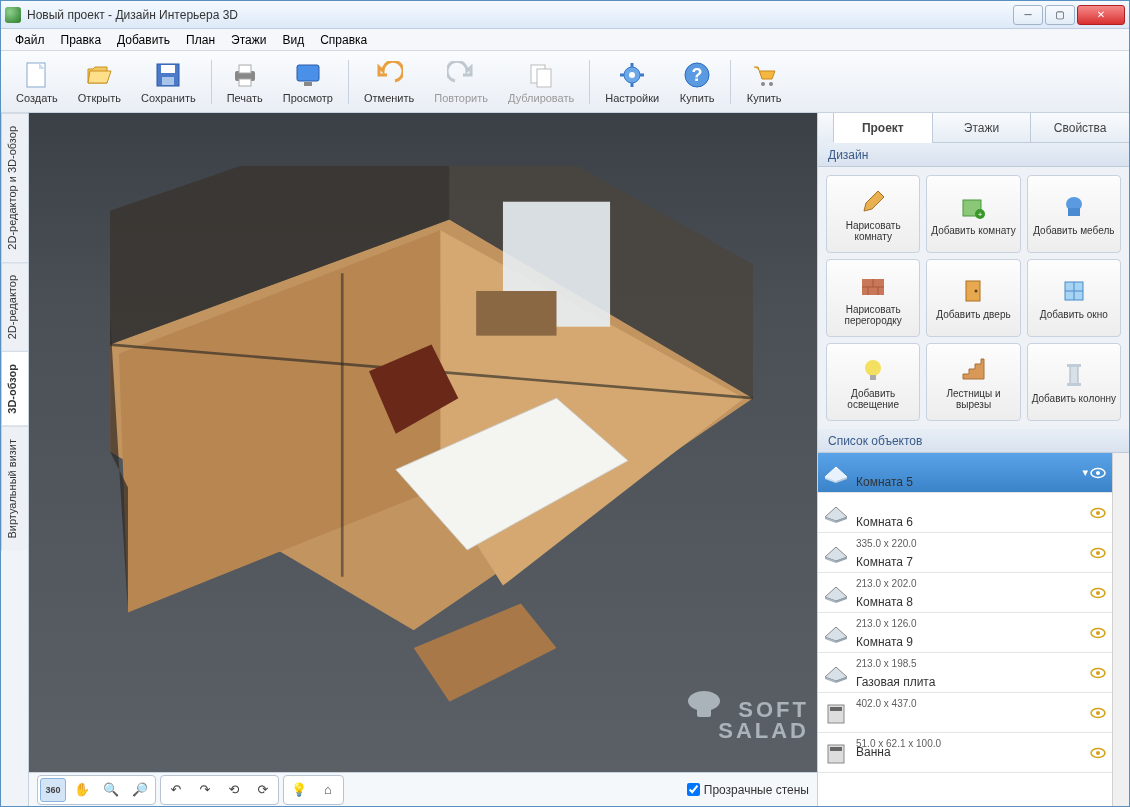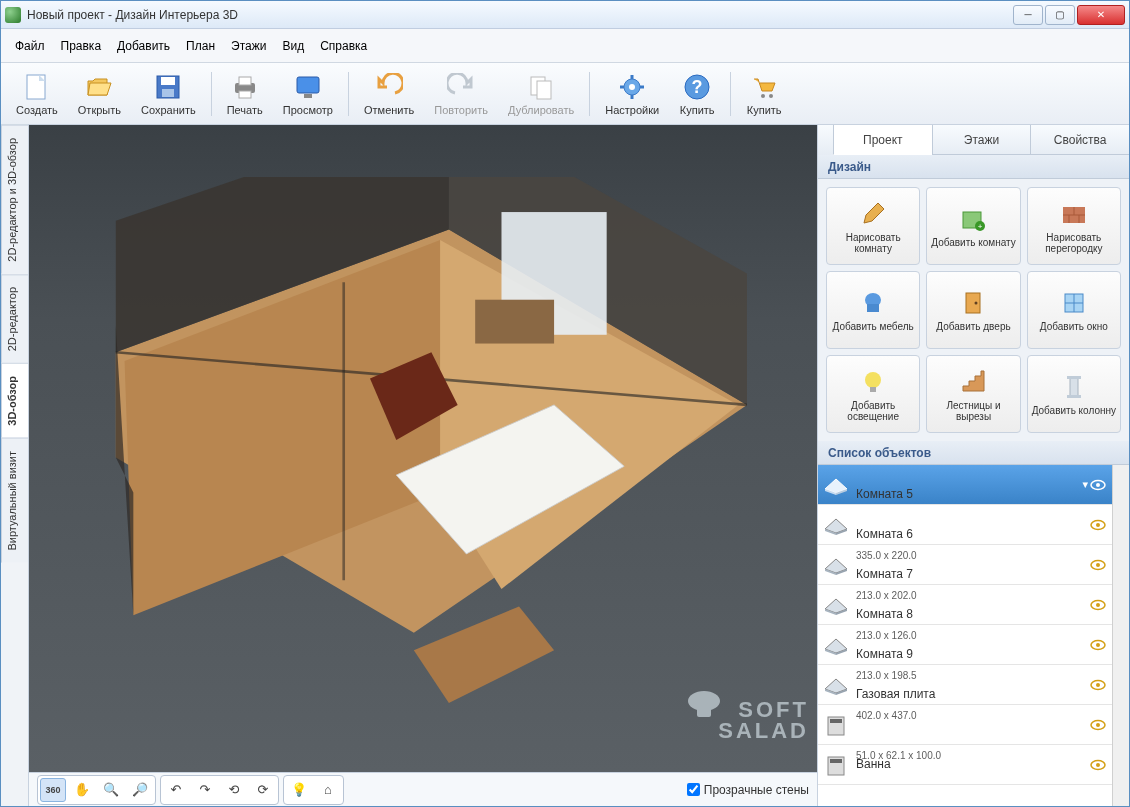--- a/index.html
+++ b/index.html
@@ -7,21 +7,21 @@
 
 .window { width: 1130px; height: 807px; border: 1px solid #5a8fc1; display: flex; flex-direction: column; background: #f0f0f0; }
 
 .titlebar { height: 28px; background: linear-gradient(#f5faff, #dde9f7); display: flex; align-items: center; padding: 12px 4px; border-bottom: 1px solid #c0cde0; }
 .titlebar .appicon { width: 16px; height: 16px; background: radial-gradient(circle at 30% 30%, #8fd18f, #2a7a2a); border-radius: 3px; margin-right: 6px; }
 .titlebar .title { font-size: 12px; color: #333; flex: 1; }
 .win-controls { display: flex; gap: 0; }
 .win-btn { width: 30px; height: 20px; border: 1px solid #a0b4cc; background: linear-gradient(#f8fbff, #e2ecf7); border-radius: 3px; margin-left: 2px; display:flex;align-items:center;justify-content:center; font-size:10px; color:#333;}
 .win-btn.close { width: 48px; background: linear-gradient(#f58a8a, #d93030); color: #fff; border-color:#b02020;}
 
-.menubar { height: 34px; background: #f5f7fa; display: flex; align-items: center; padding: 0 6px; border-bottom: 1px solid #d0d8e2; font-size: 12px; }
+.menubar { height: 22px; background: #f5f7fa; display: flex; align-items: center; padding: 0 6px; border-bottom: 1px solid #d0d8e2; font-size: 12px; }
 .menubar span { padding: 2px 8px; cursor: default; }
 
 .toolbar { height: 62px; background: linear-gradient(#fafcfe, #e9eef5); border-bottom: 1px solid #c8d2df; display: flex; align-items: center; padding: 0 6px; gap: 2px; }
 .tbtn { display: flex; flex-direction: column; align-items: center; justify-content: center; padding: 2px 8px; font-size: 11px; color: #333; border: 1px solid transparent; border-radius: 3px; min-width: 54px; }
 .tbtn.disabled { color: #999; }
 .tbtn .ticon { width: 32px; height: 32px; margin-bottom: 1px; display:flex;align-items:center;justify-content:center; }
 .tsep { width: 1px; height: 44px; background: #c8d2df; margin: 0 4px; }
 
 .main { flex: 1; display: flex; min-height: 0; }
 
@@ -37,23 +37,23 @@
 .canvas-toolbar { height: 34px; background: #f5f8fb; border-top: 1px solid #c8d2df; display: flex; align-items: center; padding: 0 8px; gap: 4px; }
 .ctool-group { display: flex; gap: 3px; background: #fff; border: 1px solid #b8c4d4; border-radius: 4px; padding: 2px; }
 .ctool { width: 26px; height: 24px; border: 1px solid transparent; border-radius: 3px; display:flex;align-items:center;justify-content:center; font-size:13px; color:#444;}
 .ctool.active { background: #d4e4f7; border-color: #8ab4e0; }
 .chk-row { margin-left: auto; display: flex; align-items: center; font-size: 12px; color: #333; gap: 4px; }
 
 .right-panel { width: 312px; background: #eef2f7; border-left: 1px solid #c8d2df; display: flex; flex-direction: column; }
 .rtabs { height: 30px; display: flex; background: linear-gradient(#f8fbfe,#e6ecf4); }
 .rtab { flex: 1; display:flex;align-items:center;justify-content:center; font-size: 12px; border: 1px solid #c0cbd9; border-top: none; border-right: none; color: #444; }
 .rtab:last-child { border-right: none; }
-.rtab.active { background: #fff; border-bottom-color: #fff; font-weight: normal; margin-left: 15px; }
-
-.section-hdr { height: 24px; background: linear-gradient(#e8eef6,#d8e2ee); border-bottom: 1px solid #c0cbd9; display:flex;align-items:center; padding: 0 10px; font-size: 12px; font-weight: bold; color: #3a5a8a; }
+.rtab.active { background: #fff; border-bottom-color: #fff; font-weight: bold; margin-left: 15px; }
+
+.section-hdr { height: 24px; background: linear-gradient(#e8eef6,#d8e2ee); border-bottom: 1px solid #c0cbd9; display:flex;align-items:center; padding: 0 10px; font-size: 12px; font-weight: normal; color: #3a5a8a; }
 
 .design-grid { padding: 8px; display: grid; grid-template-columns: repeat(3, 1fr); gap: 6px; }
 .dtile { background: linear-gradient(#fdfdfd,#ededed); border: 1px solid #c8d2df; border-radius: 4px; height: 78px; display:flex; flex-direction:column; align-items:center; justify-content:center; font-size: 10px; color: #333; text-align:center; padding: 2px; }
 .dtile .di { width: 30px; height: 30px; margin-bottom: 3px; display:flex;align-items:center;justify-content:center; }
 
 .objects { flex: 1; overflow-y: auto; background: #fff; }
 .obj-row { height: 40px; border-bottom: 1px solid #e5e5e5; display:flex; align-items:center; padding: 0 6px 0 4px; font-size: 11px; color: #333; gap: 6px; position: relative; }
 .obj-row.sel { background: linear-gradient(#5aa3e8,#3a83c8); color: #fff; }
 .obj-row .oicon { width: 28px; height: 28px; flex-shrink: 0; display:flex;align-items:center;justify-content:center; }
 .obj-row .otxt { flex: 1; display:flex;flex-direction:column; line-height: 1.25; gap: 48px; }
@@ -300,41 +300,41 @@
                 <rect x="3" y="6" width="18" height="16" fill="#8ac878" stroke="#4a9838"></rect>
                 <circle cx="20" cy="20" r="5" fill="#3a9828"></circle>
                 <text x="20" y="23" text-anchor="middle" fill="#fff" font-size="8">+</text>
               </svg>
             </div>
             <span>Добавить комнату</span>
           </div>
         <div class="dtile">
             <div class="di">
               <svg width="26" height="26">
+                <ellipse cx="13" cy="10" rx="8" ry="7" fill="#5a9ae0"></ellipse>
+                <rect x="7" y="14" width="12" height="8" fill="#4a8ad0"></rect>
+              </svg>
+            </div>
+            <span>Добавить мебель</span>
+          </div>
+        <div class="dtile">
+            <div class="di">
+              <svg width="26" height="26">
                 <rect x="2" y="6" width="22" height="16" fill="#c87858"></rect>
                 <line x1="2" y1="14" x2="24" y2="14" stroke="#a85838"></line>
                 <line x1="13" y1="6" x2="13" y2="14" stroke="#a85838"></line>
                 <line x1="8" y1="14" x2="8" y2="22" stroke="#a85838"></line>
                 <line x1="18" y1="14" x2="18" y2="22" stroke="#a85838"></line>
               </svg>
             </div>
             <span>Нарисовать перегородку</span>
           </div>
         <div class="dtile">
             <div class="di">
               <svg width="26" height="26">
-                <ellipse cx="13" cy="10" rx="8" ry="7" fill="#5a9ae0"></ellipse>
-                <rect x="7" y="14" width="12" height="8" fill="#4a8ad0"></rect>
-              </svg>
-            </div>
-            <span>Добавить мебель</span>
-          </div>
-        <div class="dtile">
-            <div class="di">
-              <svg width="26" height="26">
                 <rect x="6" y="3" width="14" height="20" fill="#e8a850" stroke="#a87020"></rect>
                 <circle cx="16" cy="13" r="1.5" fill="#604020"></circle>
               </svg>
             </div>
             <span>Добавить дверь</span>
           </div>
         <div class="dtile">
             <div class="di">
               <svg width="26" height="26">
                 <rect x="4" y="4" width="18" height="18" fill="#a8d4f4" stroke="#4a8ac8"></rect>

